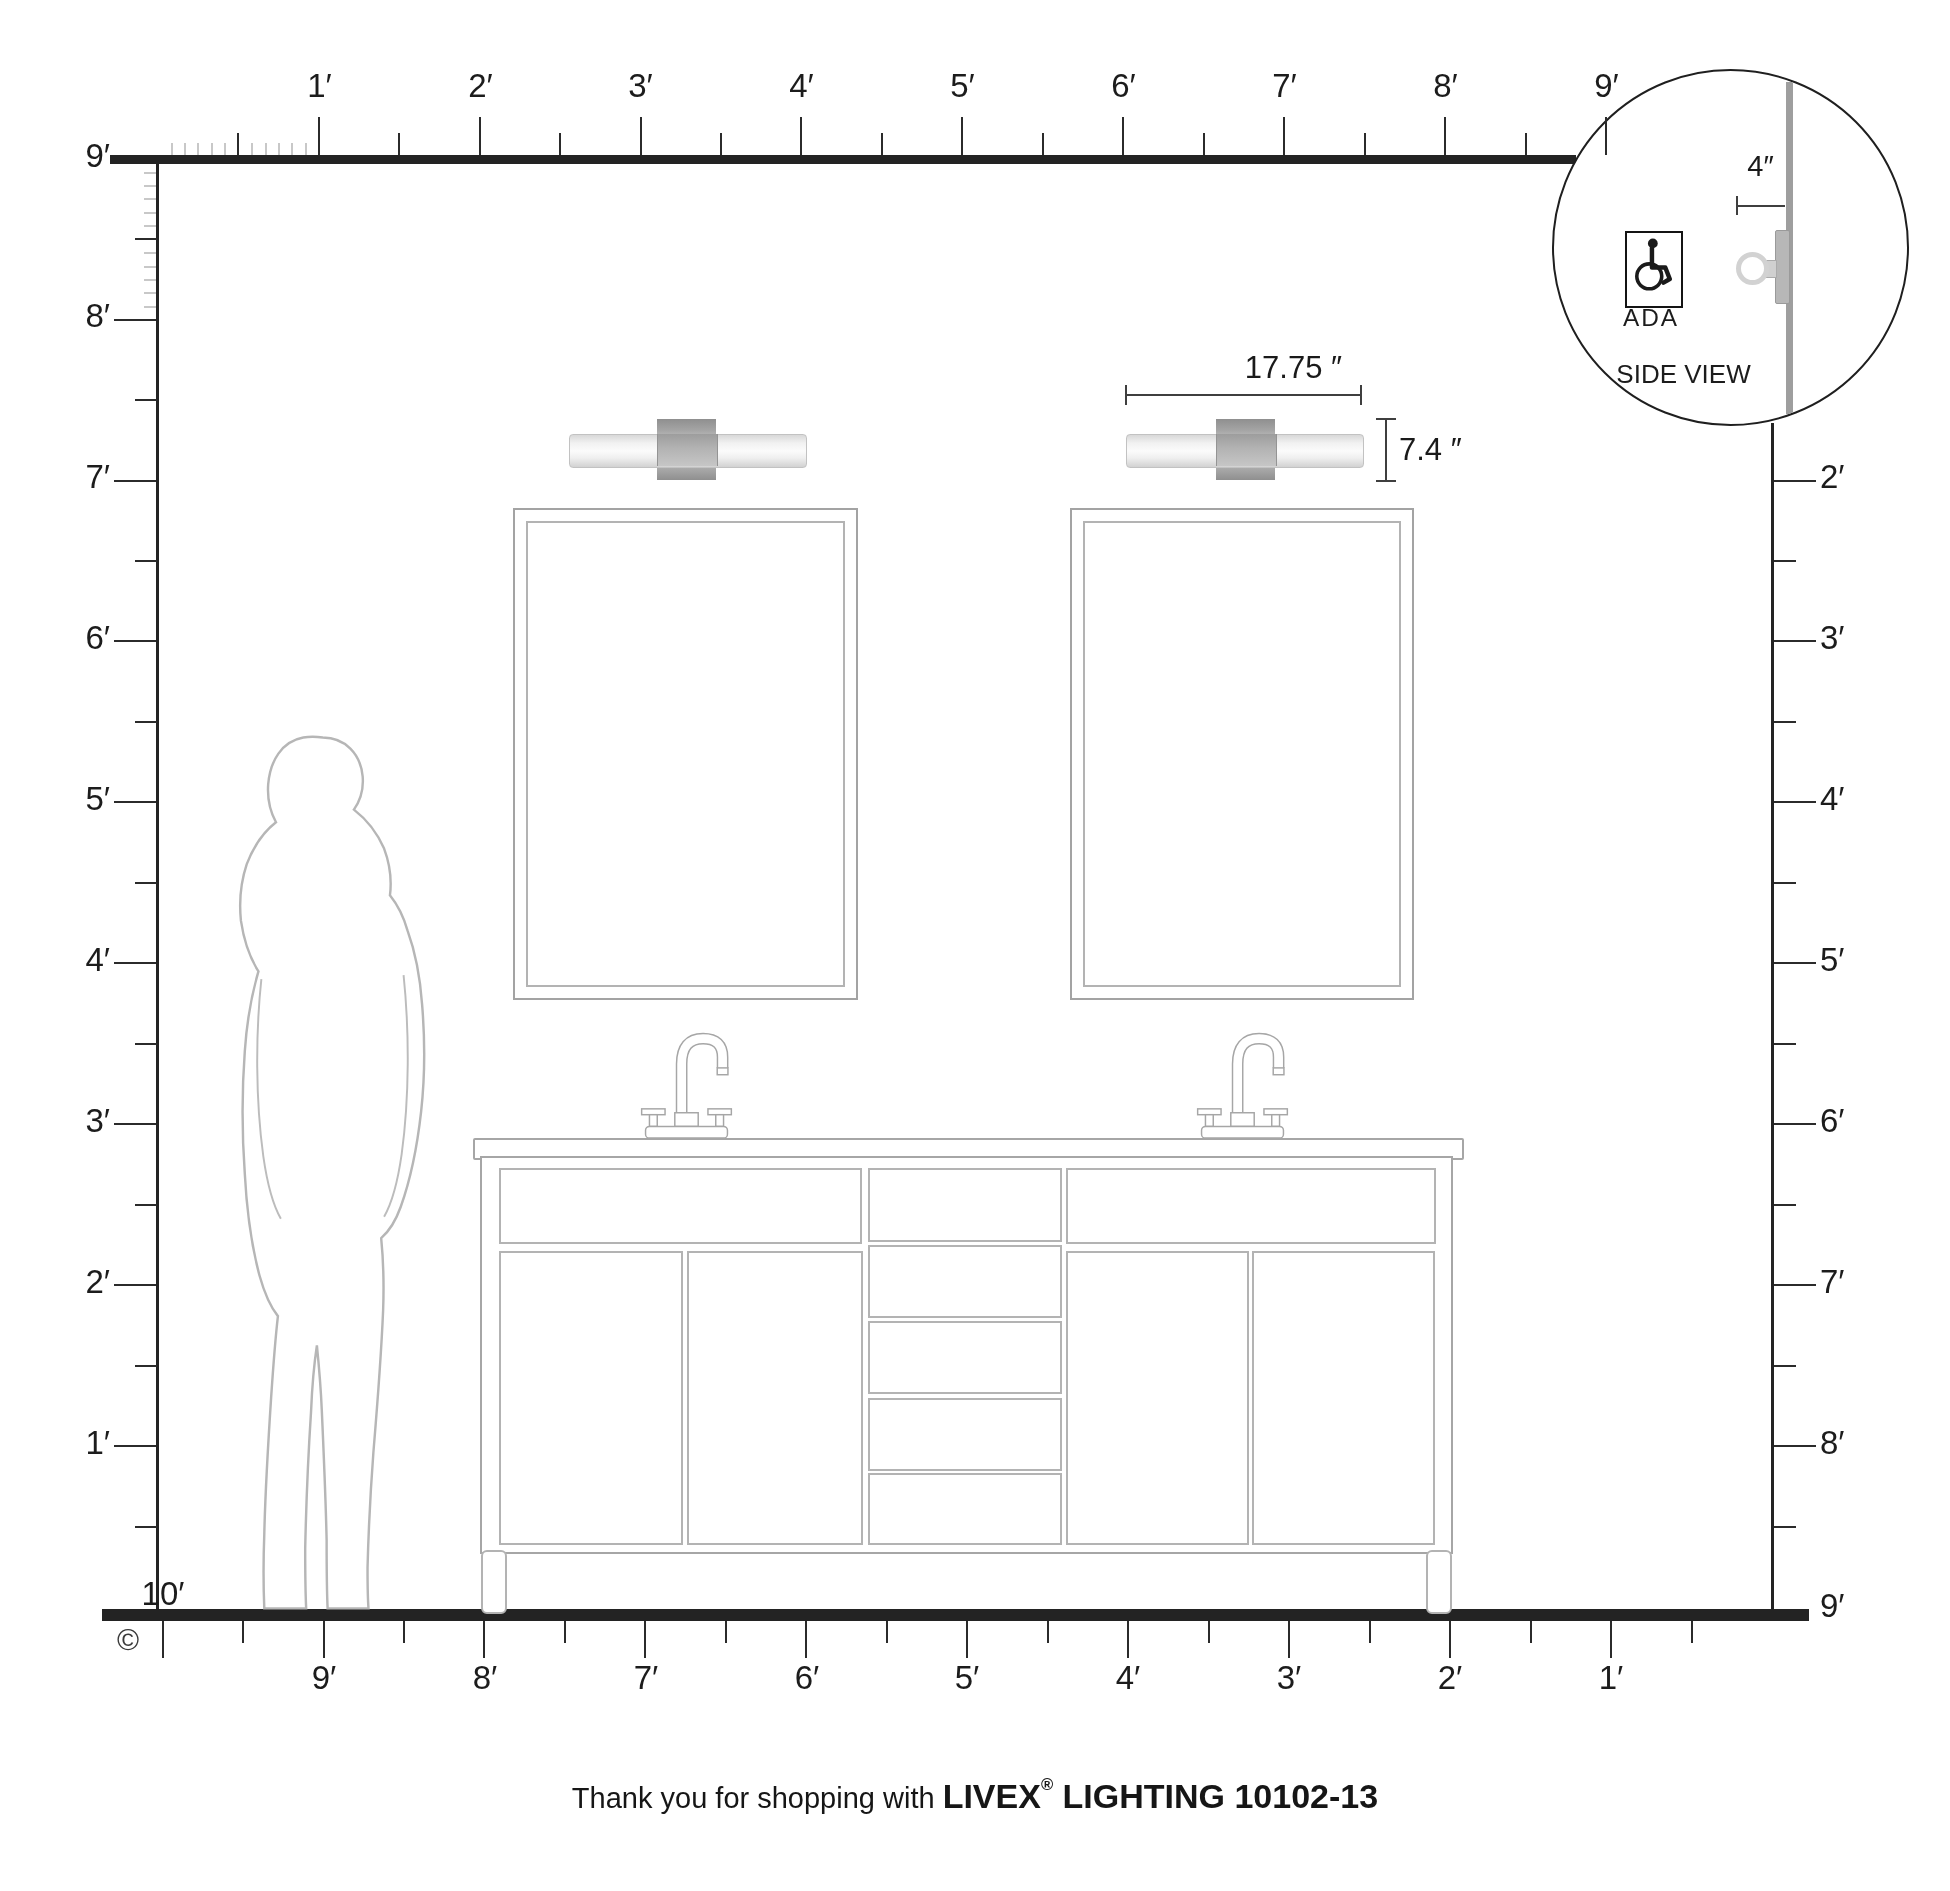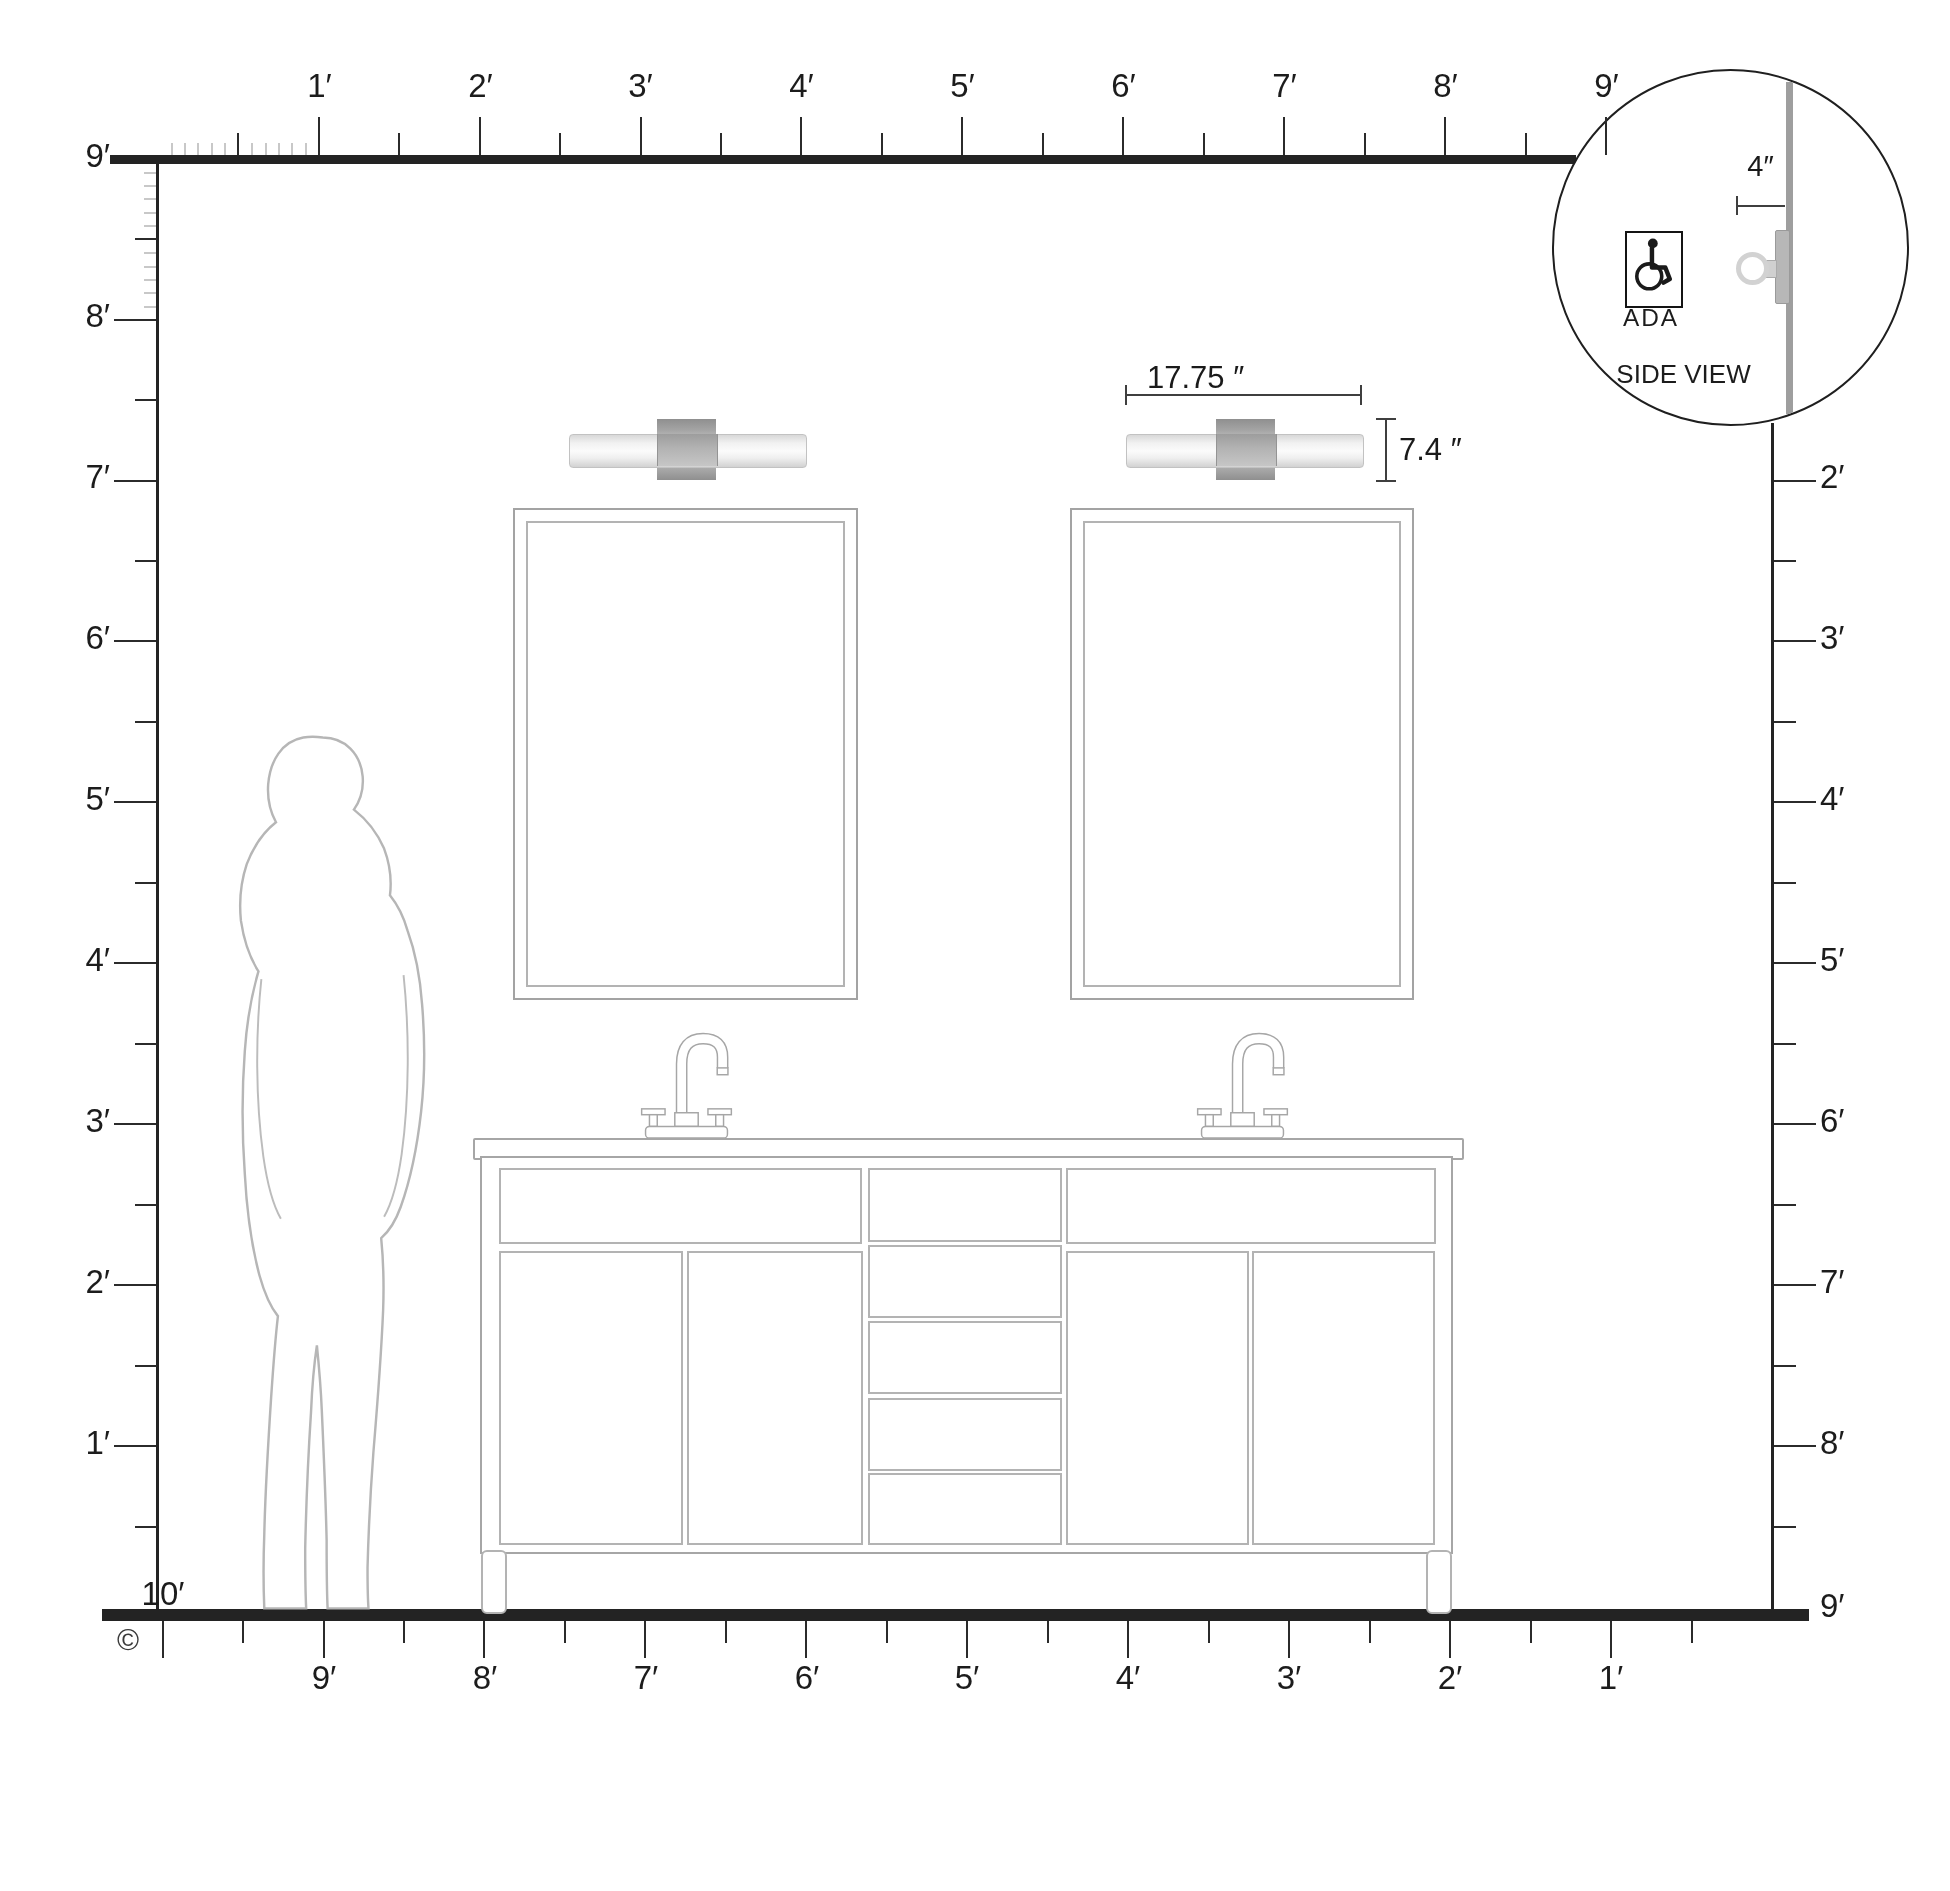--- a/index.html
+++ b/index.html
@@ -215,21 +215,21 @@
   <div class="vtube" style="left:569px;top:434px;width:236px;height:32px;"></div>
   <div class="vmid" style="left:657px;top:434px;width:59px;height:32px;"></div>
 
   <div class="vblock" style="left:1216px;top:419px;width:59px;height:61px;"></div>
   <div class="vtube" style="left:1126px;top:434px;width:236px;height:32px;"></div>
   <div class="vmid" style="left:1216px;top:434px;width:59px;height:32px;"></div>
 
   <div class="dim" style="left:1126px;top:394px;width:236px;height:2px;"></div>
   <div class="dim" style="left:1125px;top:385px;width:2px;height:19.5px;"></div>
   <div class="dim" style="left:1360px;top:385px;width:2px;height:19.5px;"></div>
-  <div class="dimtxt" style="left:1147px;top:360px;width:195px;text-align:left;">17.75 ″</div>
+  <div class="dimtxt" style="left:1147px;top:350px;width:195px;text-align:right;">17.75 ″</div>
 
   <div class="dim" style="left:1385px;top:419px;width:2px;height:61px;"></div>
   <div class="dim" style="left:1376px;top:418px;width:19.5px;height:2px;"></div>
   <div class="dim" style="left:1376px;top:480px;width:19.5px;height:2px;"></div>
   <div class="dimtxt" style="left:1399px;top:432px;">7.4 ″</div>
 
   <div class="frame mirror-outer" style="left:513px;top:508px;width:341px;height:488px;">
     <div class="mirror-inner"></div>
   </div>
   <div class="frame mirror-outer" style="left:1070px;top:508px;width:340px;height:488px;">
@@ -288,15 +288,18 @@
     <svg width="49" height="68" viewBox="0 0 55 75" style="position:absolute;left:0;top:0;">
       <circle cx="29" cy="11" r="5.5" fill="#1a1a1a"></circle>
       <path d="M28 16 L28 38 L43 38 L48 51 L41 55" fill="none" stroke="#1a1a1a" stroke-width="5" stroke-linejoin="round" stroke-linecap="round"></path>
       <circle cx="25" cy="48" r="14" fill="none" stroke="#1a1a1a" stroke-width="4"></circle>
     </svg>
   </div>
   <div class="inset-el lbl c" style="left:1619px;top:305px;width:64px;font-size:24.4px;letter-spacing:2px;">ADA</div>
   <div class="inset-el lbl c" style="left:1603px;top:360px;width:161px;font-size:26px;">SIDE VIEW</div>
 
   <div id="copyright">©</div>
+  <div id="footer">
+    <span class="pre">Thank you for shopping with </span><span class="b">LIVEX</span><span class="reg">®</span><span class="b"> LIGHTING 10102-13</span>
+  </div>
 
 </div>
 
 
 </body></html>

